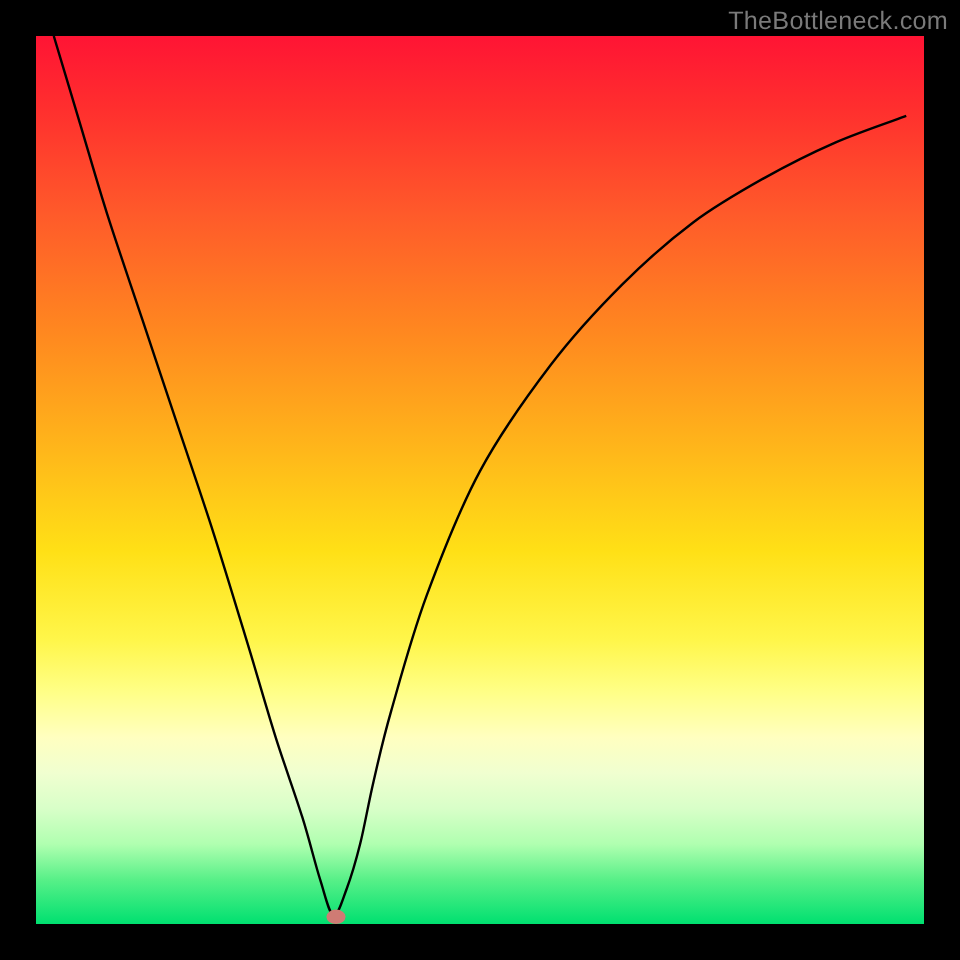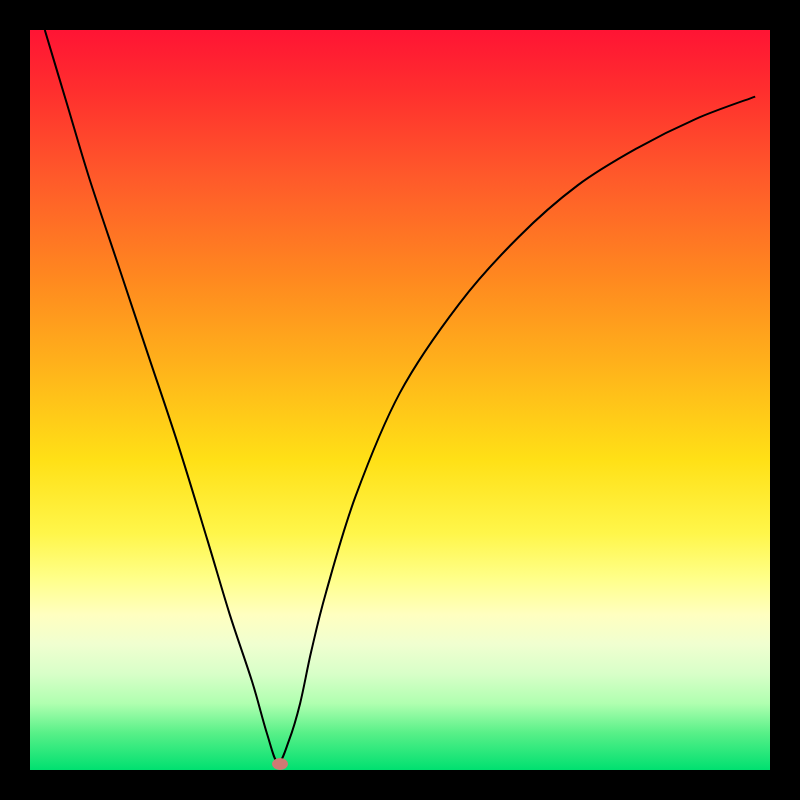--- a/index.html
+++ b/index.html
@@ -63,13 +63,14 @@
 </head>
 <body>
 
 <div class="chart-container">
   <div class="plot-area">
     <svg class="curve" viewBox="0 0 740 740" preserveAspectRatio="none">
       <path id="curve-path" d="M 14.80 0.00 C 18.50 12.33, 29.60 49.33, 37.00 74.00 C 44.40 98.67, 50.57 120.87, 59.20 148.00 C 67.83 175.13, 78.93 207.20, 88.80 236.80 C 98.67 266.40, 108.53 296.00, 118.40 325.60 C 128.27 355.20, 138.13 383.57, 148.00 414.40 C 157.87 445.23, 168.97 482.23, 177.60 510.60 C 186.23 538.97, 192.40 561.17, 199.80 584.60 C 207.20 608.03, 215.83 631.47, 222.00 651.20 C 228.17 670.93, 232.48 689.43, 236.80 703.00 C 241.12 716.57, 244.20 731.37, 247.90 732.60 C 251.60 733.83, 255.30 720.27, 259.00 710.40 C 262.70 700.53, 266.40 688.20, 270.10 673.40 C 273.80 658.60, 276.88 640.10, 281.20 621.60 C 285.52 603.10, 288.60 588.30, 296.00 562.40 C 303.40 536.50, 313.27 499.50, 325.60 466.20 C 337.93 432.90, 352.73 394.67, 370.00 362.60 C 387.27 330.53, 409.47 299.70, 429.20 273.80 C 448.93 247.90, 468.67 226.93, 488.40 207.20 C 508.13 187.47, 527.87 170.20, 547.60 155.40 C 567.33 140.60, 587.07 129.50, 606.80 118.40 C 626.53 107.30, 646.27 97.43, 666.00 88.80 C 685.73 80.17, 715.33 70.30, 725.20 66.60" fill="none" stroke="#000" stroke-width="2"></path>
     </svg>
     <div class="marker" id="marker" style="left: 250.12px; top: 734.08px; background: rgb(207, 123, 116);"></div>
   </div>
+  <div class="watermark">TheBottleneck.com</div>
 </div>
 
 </body></html>

